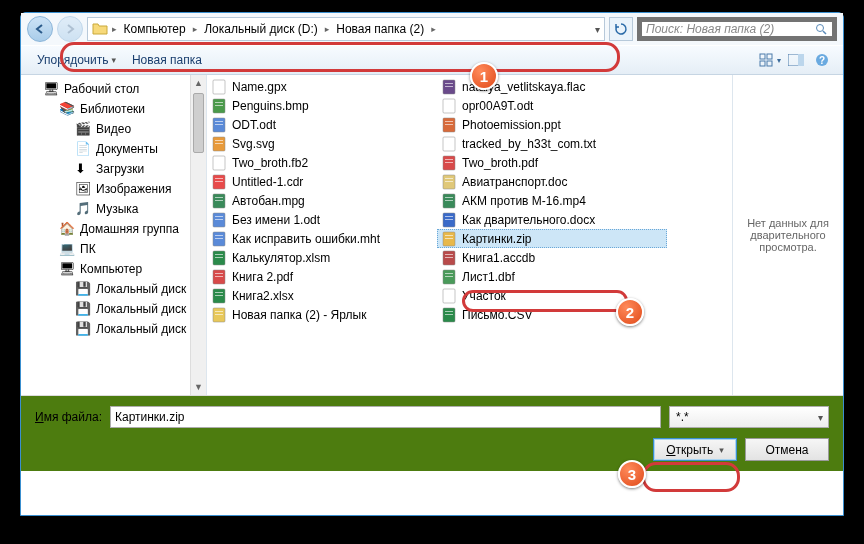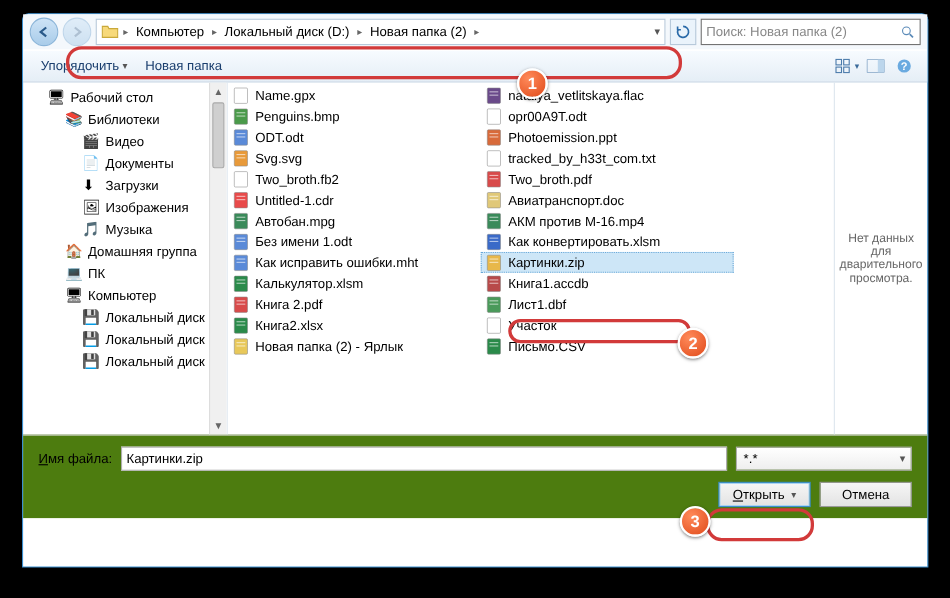--- a/index.html
+++ b/index.html
@@ -8,36 +8,36 @@
 .titlebar { height: 26px; background: linear-gradient(#e9f2fb,#d6e7f7); border-radius: 6px 6px 0 0; display: flex; align-items: center; padding: 0 4px 0 8px; border-bottom: 1px solid #b0c8de; }
 .titlebar .app-icon { width: 16px; height: 16px; margin-right: 6px; }
 .titlebar .title { font-size: 12px; color: #000; flex: 1; }
 .close-btn { width: 44px; height: 18px; background: linear-gradient(#e07a7a,#c83a3a); border: 1px solid #8a2a2a; border-radius: 3px; color: #fff; display: flex; align-items: center; justify-content: center; font-size: 11px; cursor: pointer; }
 .navrow { height: 32px; display: flex; align-items: center; padding: 3px 6px; gap: 4px; background: #f4f8fc; }
 .navbtn { width: 26px; height: 26px; border-radius: 50%; background: linear-gradient(#cde3f6,#a9cce9); border: 1px solid #8ab4d8; display: flex; align-items: center; justify-content: center; color: #2a5a8a; font-size: 12px; }
 .address { flex: 1; height: 24px; border: 1px solid #b7c9da; background: #fff; display: flex; align-items: center; padding: 0 4px; font-size: 12px; gap: 2px; }
 .address .sep { color: #666; font-size: 9px; margin: 0 2px; }
 .address .crumb { color: #000; padding: 2px 3px; }
 .refresh { width: 24px; height: 24px; border: 1px solid #b7c9da; background: #eaf3fb; display: flex; align-items: center; justify-content: center; color: #2a6aa8; font-size: 12px; }
-.search { width: 200px; height: 24px; border: 1px solid #737373; background: #fff; display: flex; align-items: center; padding: 0 4px; font-size: 12px; color: #888; gap: 4px; }
+.search { width: 200px; height: 24px; border: 5px solid #737373; background: #fff; display: flex; align-items: center; padding: 0 4px; font-size: 12px; color: #888; font-style: italic; gap: 4px; }
 .toolbar { height: 30px; background: linear-gradient(#f7fbff,#e5eef6); border-top: 1px solid #fff; border-bottom: 1px solid #c6d5e3; display: flex; align-items: center; padding: 0 8px; font-size: 12px; }
 .toolbar .tbtn { color: #1a3e6e; padding: 4px 8px; cursor: pointer; display: flex; align-items: center; gap: 3px; }
 .toolbar .spacer { flex: 1; }
 .toolbar .iconbtn { width: 26px; height: 22px; border: 1px solid transparent; display: flex; align-items: center; justify-content: center; color: #3a6a9a; }
 .content { display: flex; height: 320px; }
 .tree { width: 186px; border-right: 1px solid #dde6ee; overflow: hidden; padding: 4px 0; font-size: 12px; position: relative; }
 .tree-item { display: flex; align-items: center; height: 20px; padding-left: 22px; gap: 5px; white-space: nowrap; cursor: pointer; }
 .tree-item.l2 { padding-left: 40px; }
 .tree-item .ticon { width: 16px; height: 16px; flex-shrink: 0; }
 .filelist { flex: 1; display: flex; padding: 2px 0 0 0; font-size: 12px; overflow: hidden; }
 .col { width: 230px; }
 .fitem { display: flex; align-items: center; height: 19px; padding: 0 4px; gap: 5px; white-space: nowrap; cursor: pointer; }
 .fitem .ficon { width: 16px; height: 16px; flex-shrink: 0; }
 .fitem.selected { background: #cde6f7; border: 1px dotted #6aa8d8; padding: 0 3px; }
-.preview { width: 85px; border-left: 1px solid #dde6ee; display: flex; align-items: center; justify-content: center; font-size: 11px; color: #666; text-align: center; padding: 4px; }
+.preview { width: 111px; border-left: 1px solid #dde6ee; display: flex; align-items: center; justify-content: center; font-size: 11px; color: #666; text-align: center; padding: 4px; }
 .footer { padding: 10px 14px; background: #4d7c0f; border-top: 1px solid #dcdcdc; }
 .fname-row { display: flex; align-items: center; gap: 8px; margin-bottom: 10px; }
 .fname-row label { font-size: 12px; }
 .fname-row label u { text-decoration: underline; }
 .fname-input { flex: 1; height: 22px; border: 1px solid #adadad; padding: 0 4px; font-size: 12px; background: #fff; }
 .filter { width: 160px; height: 22px; border: 1px solid #adadad; background: linear-gradient(#fff,#eee); font-size: 12px; padding: 0 18px 0 6px; display: flex; align-items: center; position: relative; }
 .filter::after { content: "▾"; position: absolute; right: 5px; color: #555; font-size: 10px; }
 .btn-row { display: flex; justify-content: flex-end; gap: 8px; }
 .btn { width: 84px; height: 23px; background: linear-gradient(#f6f6f6,#e3e3e3); border: 1px solid #9a9a9a; font-size: 12px; cursor: pointer; display: flex; align-items: center; justify-content: center; }
 .btn.primary { border: 1px solid #3a8fcf; box-shadow: inset 0 0 0 1px #a9d4f2; }
@@ -388,21 +388,21 @@
             <span>АКМ против М-16.mp4</span>
           </div>
           <div class="fitem">
             <span class="ficon">
               <svg viewBox="0 0 16 16">
                 <rect x="2" y="1" width="12" height="14" rx="1" fill="#3a6ac8" stroke="#888" stroke-width=".5"></rect>
                 <rect x="4" y="4" width="8" height="1" fill="#fff" opacity=".6"></rect>
                 <rect x="4" y="7" width="8" height="1" fill="#fff" opacity=".6"></rect>
               </svg>
             </span>
-            <span>Как конвертировать.xlsm</span>
+            <span>Как дварительного.docx</span>
           </div>
           <div class="fitem selected">
             <span class="ficon">
               <svg viewBox="0 0 16 16">
                 <rect x="2" y="1" width="12" height="14" rx="1" fill="#e8b84a" stroke="#888" stroke-width=".5"></rect>
                 <rect x="4" y="4" width="8" height="1" fill="#fff" opacity=".6"></rect>
                 <rect x="4" y="7" width="8" height="1" fill="#fff" opacity=".6"></rect>
               </svg>
             </span>
             <span>Картинки.zip</span>

